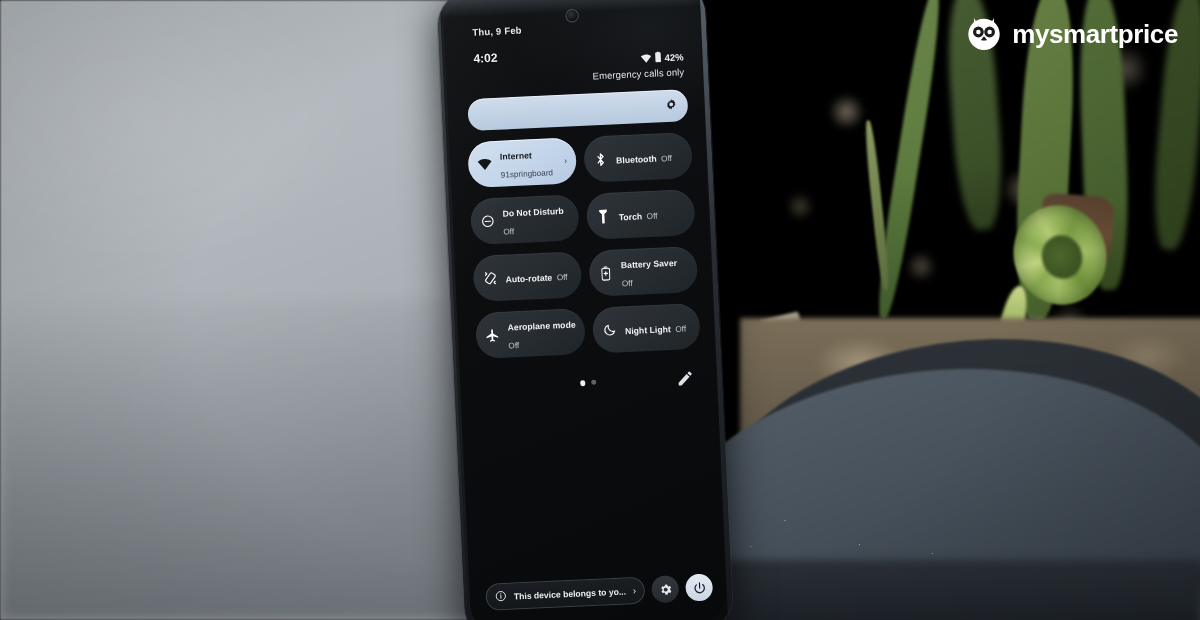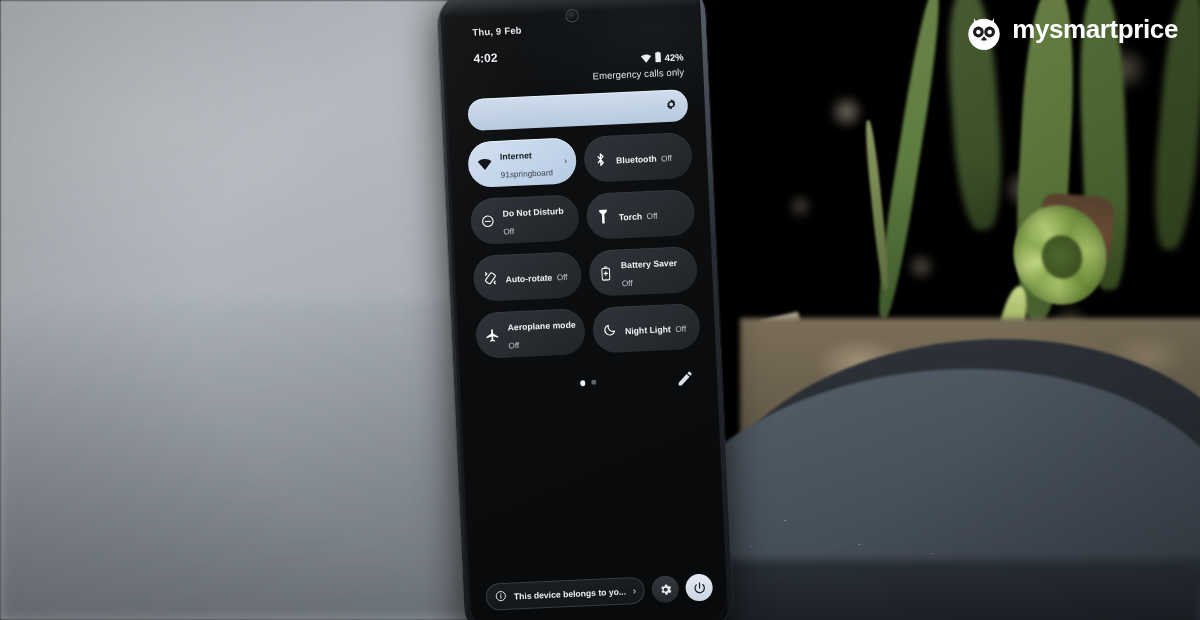--- a/index.html
+++ b/index.html
@@ -275,21 +275,21 @@
     width:27px; height:27px; border-radius:50%; flex:0 0 27px;
     display:flex; align-items:center; justify-content:center;
     background:linear-gradient(180deg,#32373d,#24292e);
   }
   .round-btn.power{ background:linear-gradient(180deg,#e3eaf3,#cdd8e6); }
   .round-btn svg{ color:#e7ebef; }
   .round-btn.power svg{ color:#14181d; }
 
   
   .wm{
-    position:absolute; right:22px; top:14px; display:flex; align-items:flex-start; gap:10px;
+    position:absolute; right:22px; top:14px; display:flex; align-items:center; gap:10px;
     z-index:60;
   }
   .wm-text{ color:#fff; font-size:26px; font-weight:700; letter-spacing:-.4px; }
   .vignette{
     position:absolute; inset:0; pointer-events:none; z-index:55;
     background:radial-gradient(ellipse 900px 620px at 50% 50%, rgba(0,0,0,0) 45%, rgba(0,0,0,.22) 100%);
   }
 </style>
 </head>
 <body>

